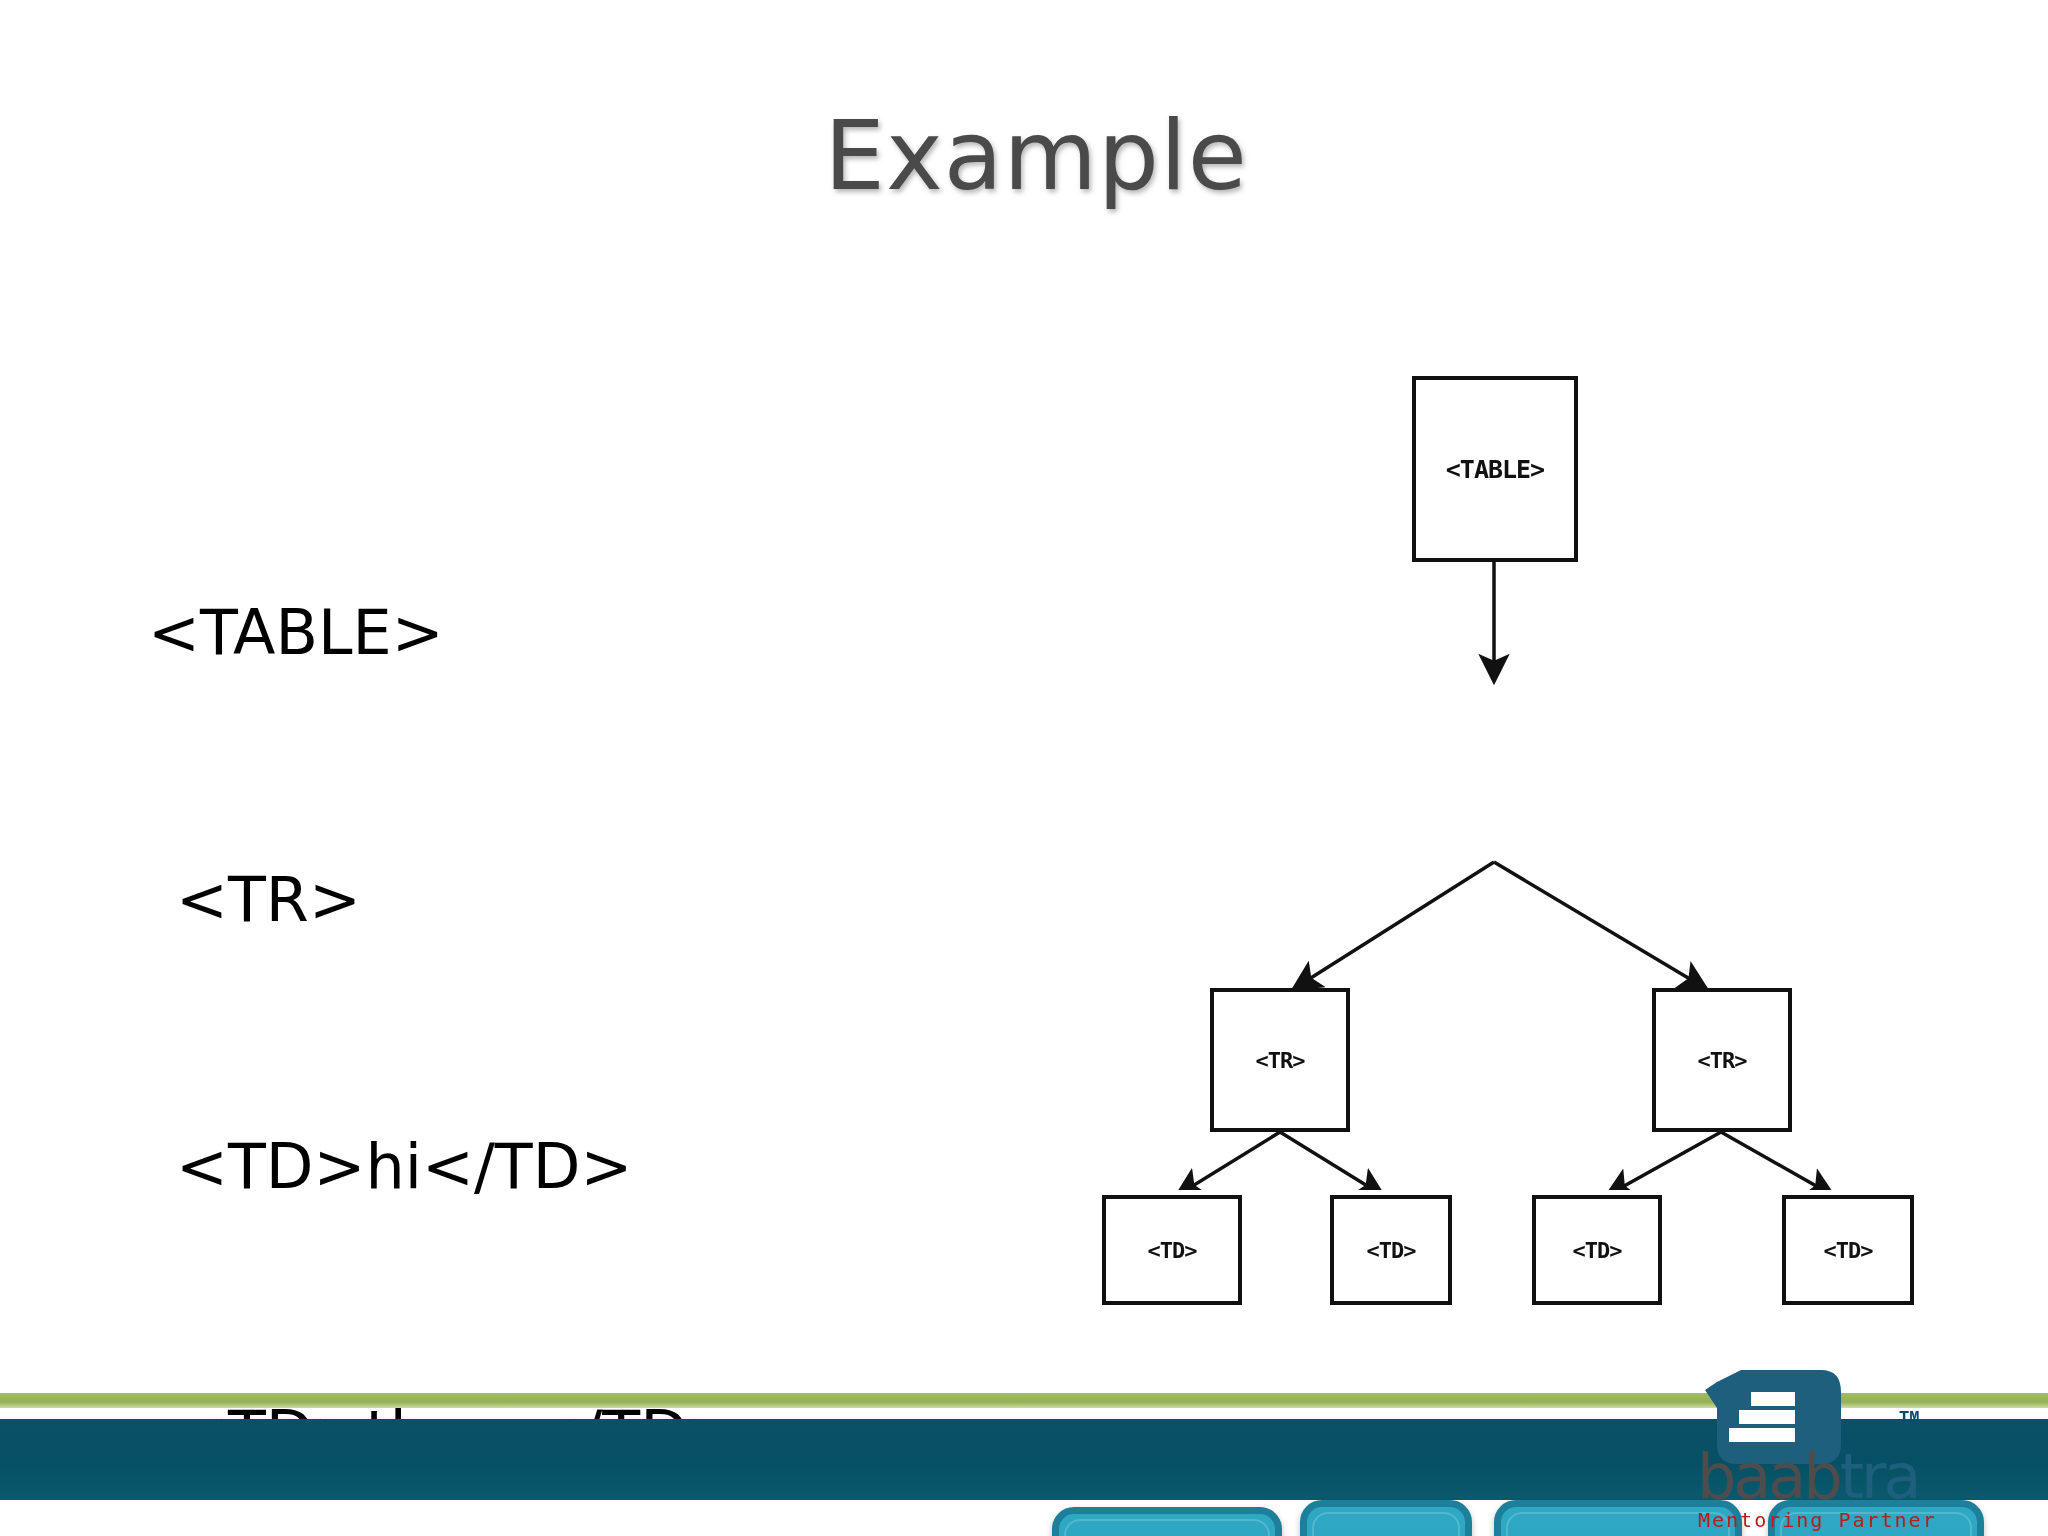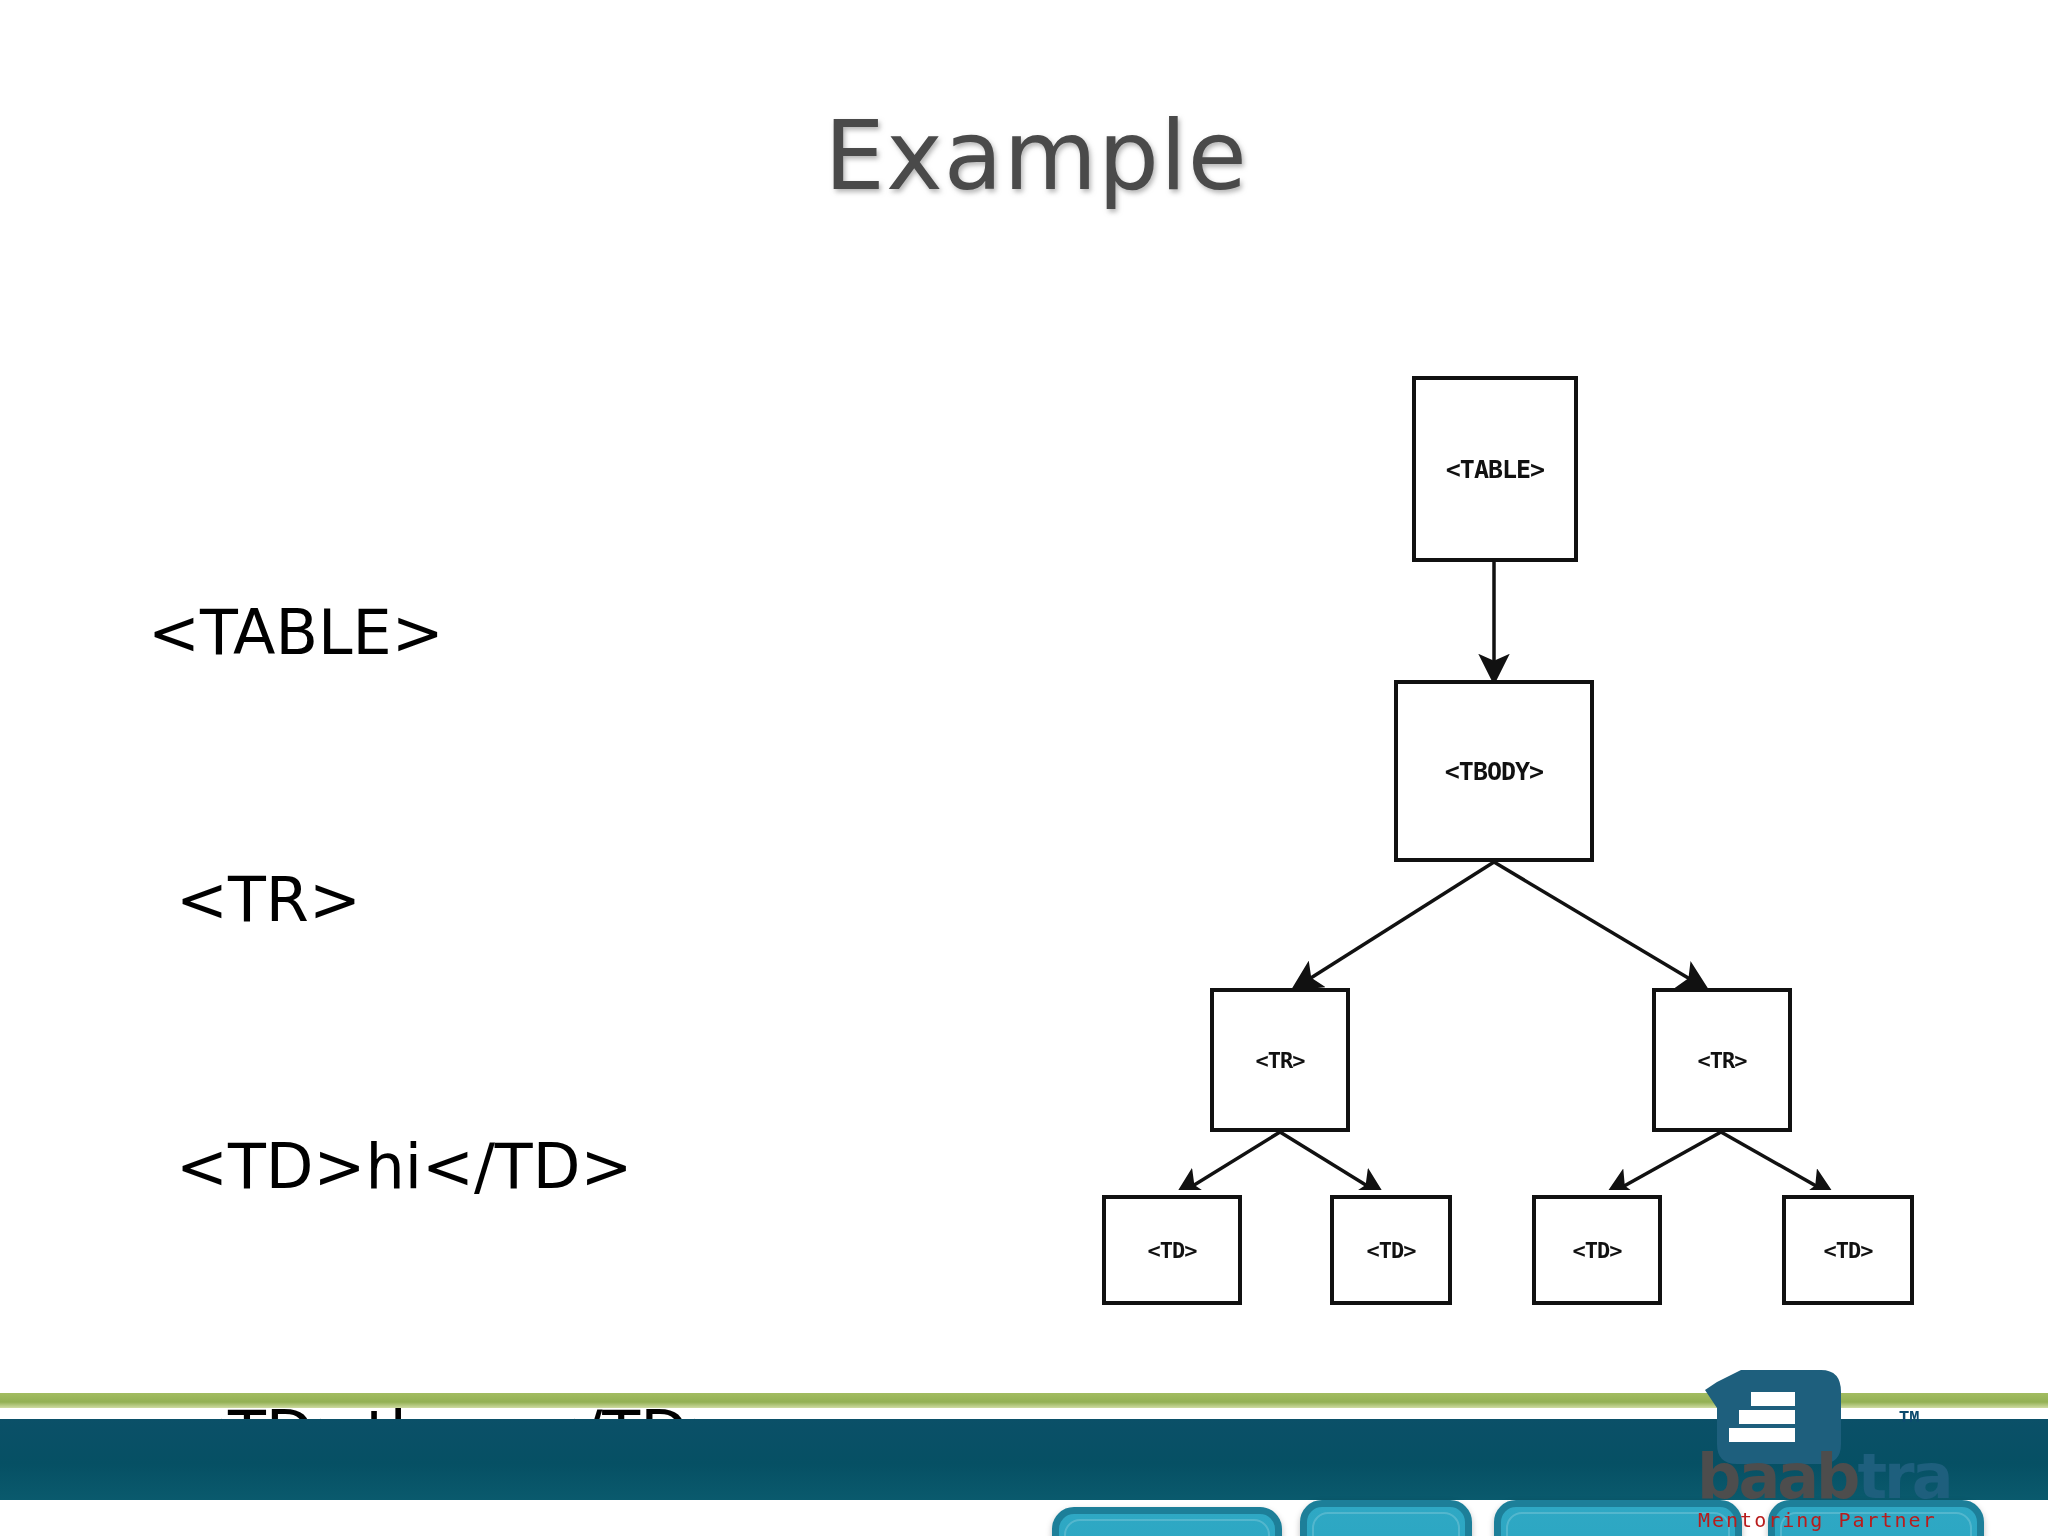--- a/index.html
+++ b/index.html
@@ -130,21 +130,21 @@
     height: 168px;
     z-index: 10;
   }
   #logo-mark { position: absolute; left: 6px; top: 0px; }
   #logo-word {
     position: absolute;
     left: 0px;
     top: 78px;
     font-family: "DejaVu Sans", sans-serif;
     font-size: 62px;
-    font-weight: 700;
+    font-weight: 400;
     letter-spacing: -3px;
     line-height: 1;
   }
   #logo-word .seg-dark { color: #4d4d4d; }
   #logo-word .seg-blue { color: #1e5f7d; }
   #logo-tm {
     position: absolute;
     left: 202px;
     top: 40px;
     font-family: Liberation Mono, monospace;
@@ -204,21 +204,20 @@
       <line x1="661" y1="782" x2="772" y2="845" stroke="#111111" stroke-width="3.5" marker-end="url(#arrowhead)"></line>
 
       <line x1="112" y1="1075" x2="112" y2="1152" stroke="#111111" stroke-width="3.5" marker-end="url(#arrowhead)"></line>
       <line x1="328" y1="1075" x2="328" y2="1145" stroke="#111111" stroke-width="3.5" marker-end="url(#arrowhead)"></line>
       <line x1="540" y1="1075" x2="540" y2="1145" stroke="#111111" stroke-width="3.5" marker-end="url(#arrowhead)"></line>
       <line x1="786" y1="1075" x2="786" y2="1145" stroke="#111111" stroke-width="3.5" marker-end="url(#arrowhead)"></line>
     </svg>
 
     <div class="tag-box" style="left:352px; top:26px; width:166px; height:186px;">&lt;TABLE&gt;</div>
 
-    <div class="tag-box" style="left:334px; top:330px; width:200px; height:182px;">&lt;TBODY&gt;</div>
 
     <div class="tag-box small" style="left:150px; top:638px; width:140px; height:144px;">&lt;TR&gt;</div>
     <div class="tag-box small" style="left:592px; top:638px; width:140px; height:144px;">&lt;TR&gt;</div>
 
     <div class="tag-box small" style="left:42px;  top:845px; width:140px; height:110px;">&lt;TD&gt;</div>
     <div class="tag-box small" style="left:270px; top:845px; width:122px; height:110px;">&lt;TD&gt;</div>
     <div class="tag-box small" style="left:472px; top:845px; width:130px; height:110px;">&lt;TD&gt;</div>
     <div class="tag-box small" style="left:722px; top:845px; width:132px; height:110px;">&lt;TD&gt;</div>
 
     <div class="leaf-box" style="left:-8px; top:1157px; width:230px; height:110px; font-size:52px;">

